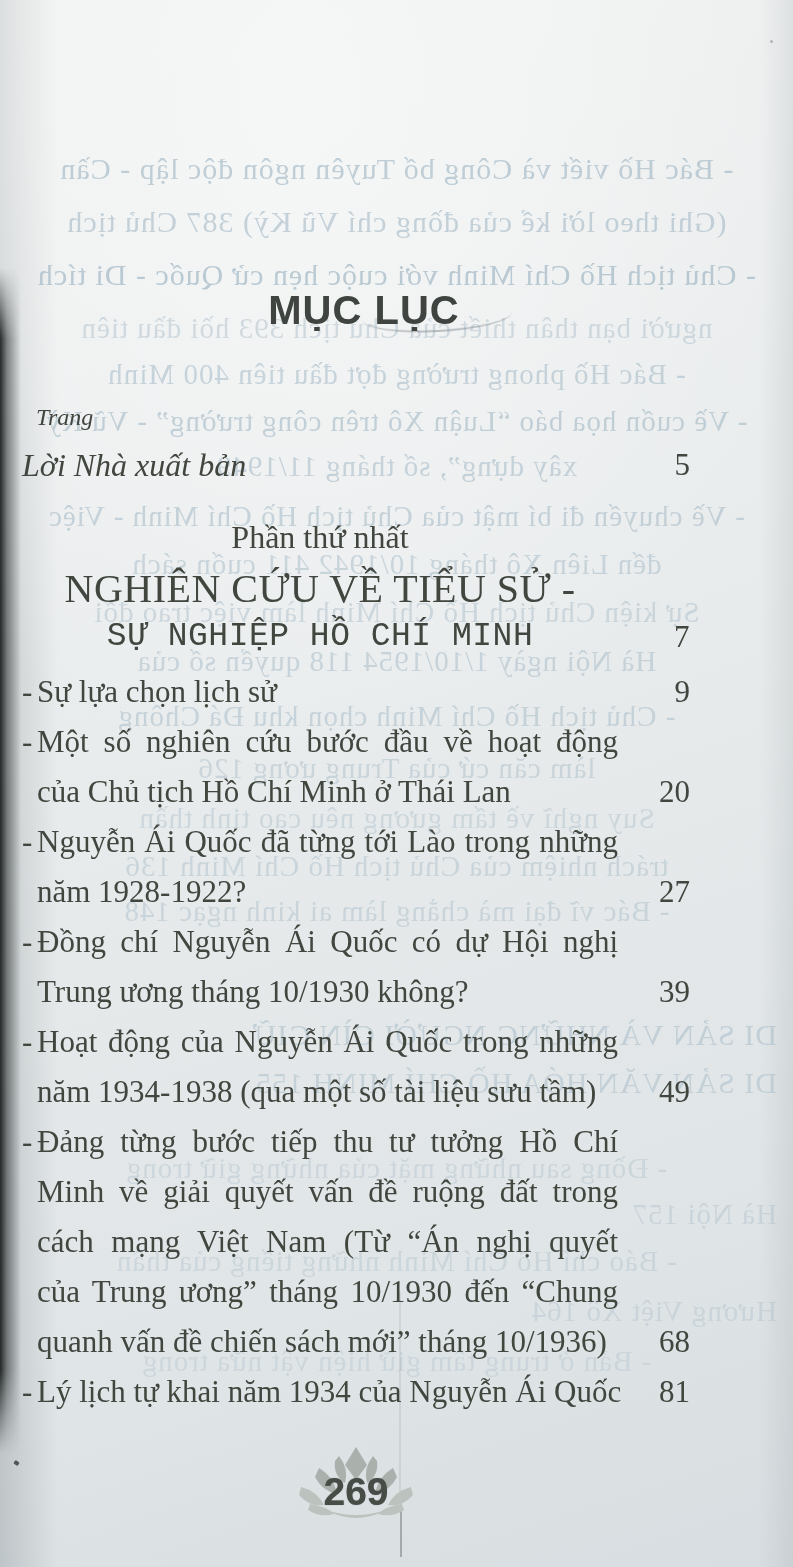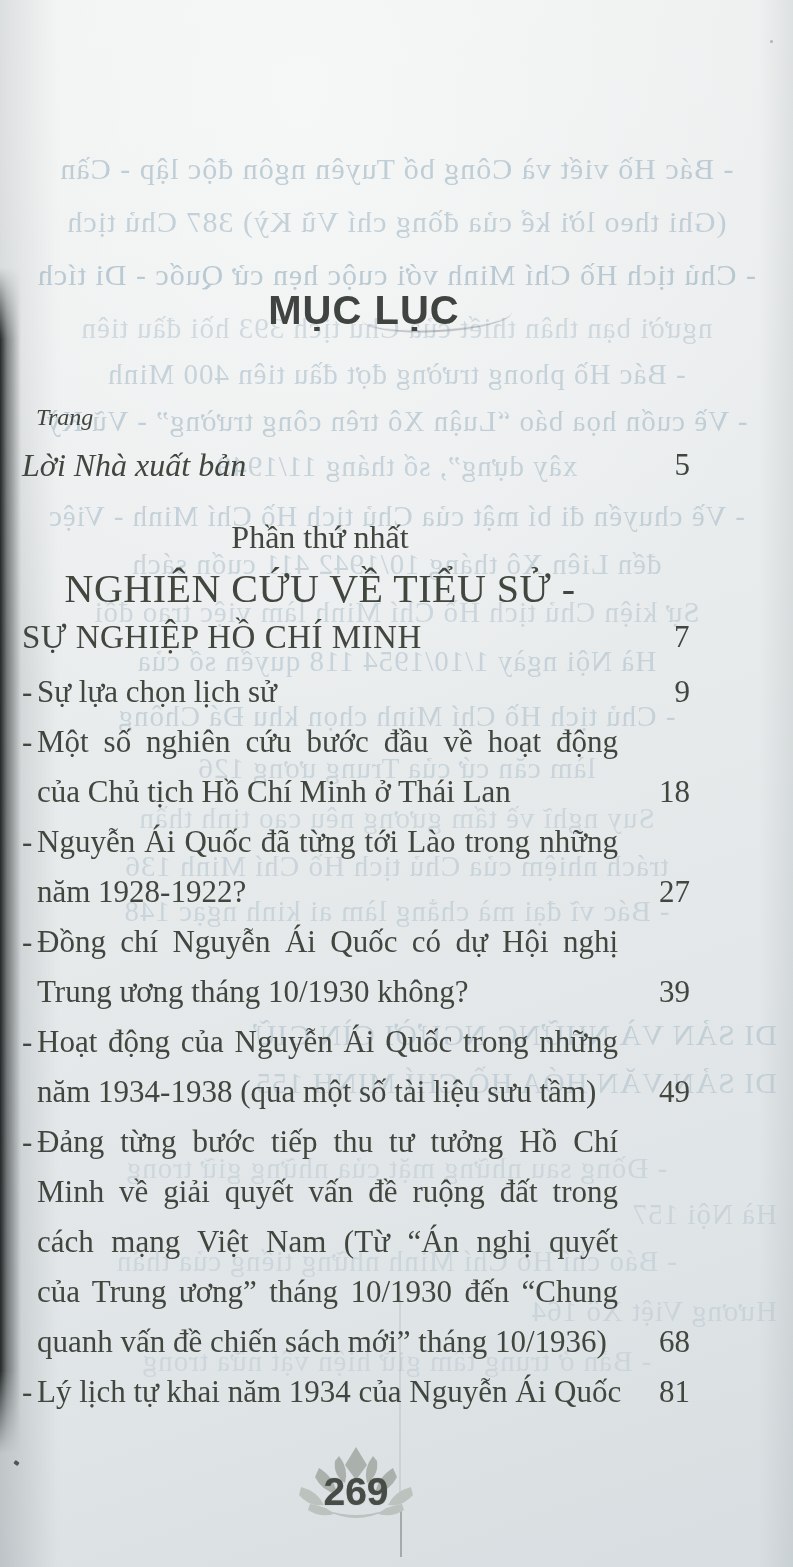--- a/index.html
+++ b/index.html
@@ -32,21 +32,21 @@
     font-style:italic;font-size:24px;}
   .front-row{position:absolute;top:440px;left:0;width:668px;height:50px;line-height:50px;
     font-style:italic;font-size:32px;}
   .front-row .pnum{font-style:normal;}
   .kicker{position:absolute;top:512px;left:0;width:596px;height:50px;line-height:50px;
     text-align:center;font-size:32px;}
   .part-h1{position:absolute;top:564px;left:0;width:596px;height:50px;line-height:50px;
     text-align:center;font-size:40px;letter-spacing:.5px;}
   .part-h2{position:absolute;top:612px;left:0;width:668px;height:50px;line-height:50px;
     font-size:33px;letter-spacing:.5px;}
-  .part-h2 .h2text{display:block;width:596px;text-align:left;}
+  .part-h2 .h2text{display:block;width:596px;text-align:center;font-family:Liberation Mono, monospace;}
   .pnum{position:absolute;right:0;top:0;height:50px;line-height:50px;
     font-size:31px;font-style:normal;}
   .entries{position:absolute;top:667px;left:0;width:668px;font-size:31px;}
   .entry{position:relative;width:668px;}
   .dash{position:absolute;left:0;top:0;height:50px;line-height:50px;}
   .elines{margin-left:15px;width:653px;}
   .eline{position:relative;height:50px;line-height:50px;}
   .etext{display:block;width:581px;white-space:nowrap;}
   .etext.just{white-space:normal;text-align:justify;text-align-last:justify;}
   
@@ -137,21 +137,21 @@
           </div>
         </div>
         <div class="entry">
           <span class="dash">-</span>
           <div class="elines">
             <div class="eline">
               <span class="etext just">Một số nghiên cứu bước đầu về hoạt động</span>
             </div>
             <div class="eline">
               <span class="etext">của Chủ tịch Hồ Chí Minh ở Thái Lan</span>
-              <span class="pnum">18</span>
+              <span class="pnum">20</span>
             </div>
           </div>
         </div>
         <div class="entry">
           <span class="dash">-</span>
           <div class="elines">
             <div class="eline">
               <span class="etext just">Nguyễn Ái Quốc đã từng tới Lào trong những</span>
             </div>
             <div class="eline">

